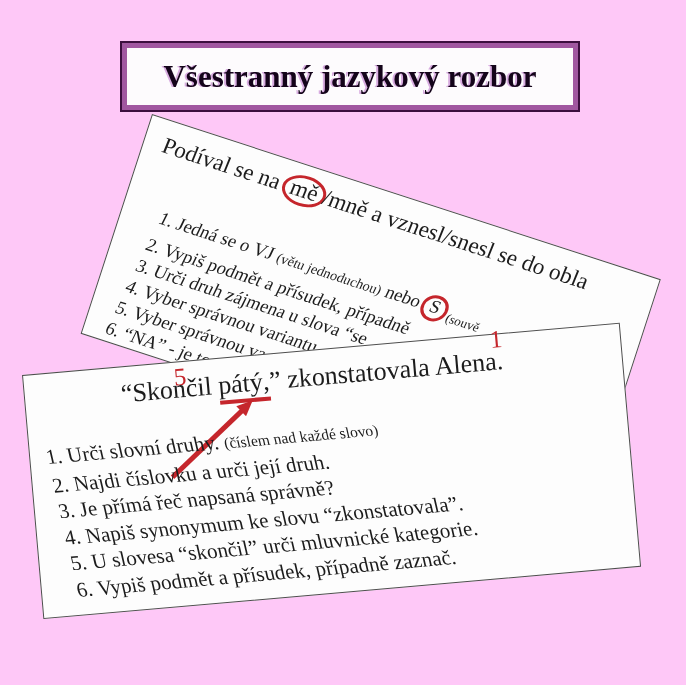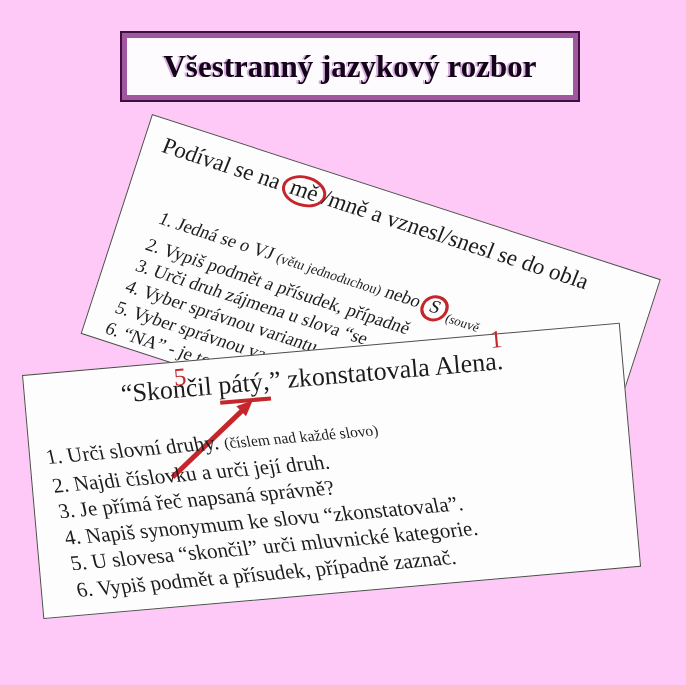--- a/index.html
+++ b/index.html
@@ -14,21 +14,21 @@
   html,body{width:686px;height:685px;}
   body{
     position:relative;
     background:var(--background);
     font-family:"Liberation Serif", serif;
     color:var(--ink);
     overflow:hidden;
   }
   
   .title-box{
-    position:absolute;left:122px;top:33px;width:456px;height:67px;
+    position:absolute;left:122px;top:43px;width:456px;height:67px;
     background:#fdfbfd;
     border:5px solid var(--title_border);
     outline:2px solid var(--title_outline);
     display:flex;align-items:center;justify-content:center;
     z-index:0;
   }
   .title-text{
     font-weight:700;font-size:31px;white-space:nowrap;
     color:#14041a;
     text-shadow:-2px 0 0 rgba(186,107,201,.55);

